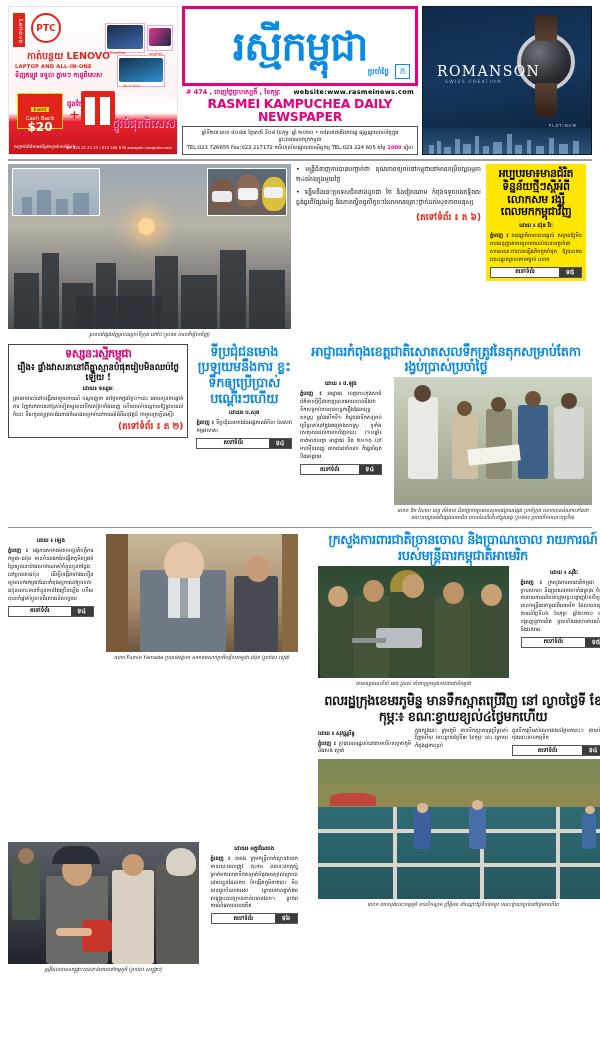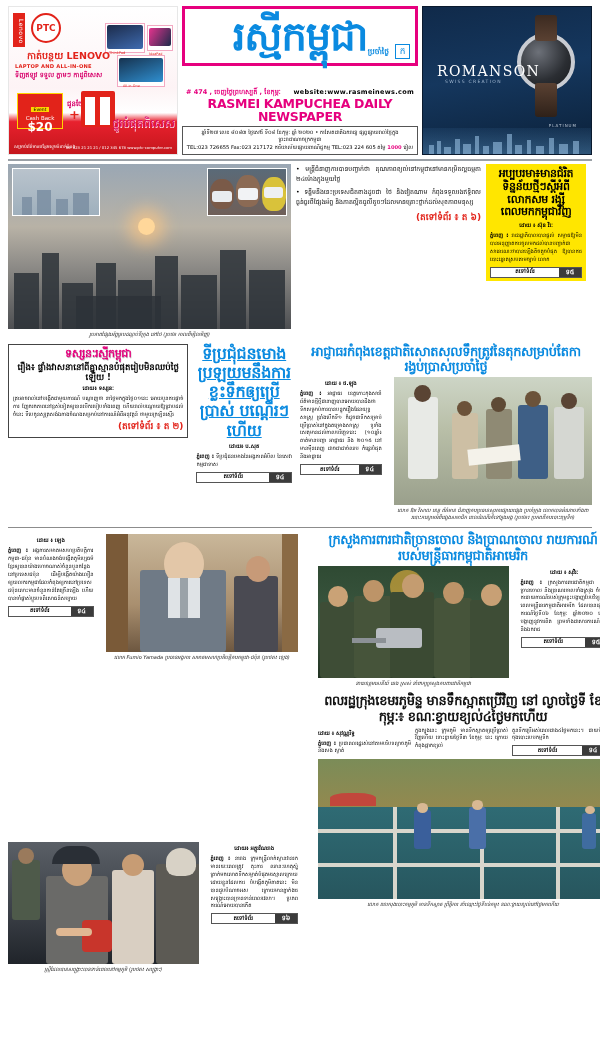--- a/index.html
+++ b/index.html
@@ -48,21 +48,21 @@
 
   
   .center-mast { flex:1; display:flex; flex-direction:column; align-items:center; }
   .logo-box { border:3px solid #e6007e; width:100%; height:92px; display:flex; align-items:center; justify-content:center;
     position:relative; background:#fff; }
   .logo-kh { color:#0a8ae0; font-size:40px; font-weight:bold; letter-spacing:-1px; line-height:1;
     font-family:"DejaVu Sans","Liberation Sans",sans-serif; }
   .logo-sub { position:absolute; right:26px; bottom:5px; color:#0a8ae0; font-size:7.5px; font-weight:bold;}
   .logo-icon { position:absolute; right:5px; bottom:4px; width:15px; height:15px; border:1.2px solid #0a8ae0;
     color:#0a8ae0; font-size:9px; display:flex; align-items:center; justify-content:center;}
-  .mast-line1 { display:flex; width:100%; justify-content:space-between; align-items:baseline; padding:2px 4px 0 4px;margin-top:20px; }
+  .mast-line1 { display:flex; width:100%; justify-content:space-between; align-items:baseline; padding:2px 4px 0 4px; }
   .mast-issue { color:#e6007e; font-size:6.5px; font-weight:bold; }
   .mast-web { color:#000; font-size:6.5px; font-weight:bold; letter-spacing:.3px;}
   .mast-eng { color:#e6007e; font-size:12.5px; font-weight:bold; letter-spacing:-0.3px; width:100%; text-align:center; line-height:1.05;}
   .mast-info { border:1px solid #555; width:100%; margin-top:2px; padding:2px 3px; font-size:5.2px; line-height:1.5; text-align:center;}
   .mast-info .hl { color:#e6007e; font-weight:bold;}
 
   
   .ad-romanson { width:170px; position:relative; overflow:hidden;
     background: linear-gradient(170deg,#102a4a 0%,#15375e 45%,#0b2038 100%); border:1px solid #0a1a2e;}
   .rm-name { position:absolute; left:14px; top:56px; color:#fff; font-size:14px; letter-spacing:1.4px; font-family:"DejaVu Serif","Liberation Serif",serif;}
@@ -124,21 +124,21 @@
       display:flex; align-items:center; justify-content:center;}
 
   
   .edbox { border:1px solid #444; padding:3px 4px 4px 4px; }
   .ed-logo { color:#e6007e; font-size:11px; font-weight:bold; text-align:center; letter-spacing:-0.4px;
     text-shadow:0.6px 0.6px 0 rgba(0,0,0,.25); line-height:1;}
   .ed-title { font-size:8.6px; font-weight:bold; text-align:center; line-height:1.2; margin-top:3px;}
 
   .sec-head-blue { color:#0a8ae0; font-size:13px; font-weight:bold; line-height:1.2; text-align:center; letter-spacing:-0.4px;}
   .sec-head-black { color:#111; font-size:14px; font-weight:bold; line-height:1.2; text-align:center; letter-spacing:-0.4px;}
-  .sec-head-sm { color:#0a8ae0; font-size:16px; font-weight:bold; line-height:1.2; text-align:center; letter-spacing:-0.3px;text-decoration:underline;}
+  .sec-head-sm { color:#0a8ae0; font-size:13px; font-weight:bold; line-height:1.2; text-align:center; letter-spacing:-0.3px;}
 
   .hrule { height:1px; background:#8c8c8c; margin:4px 0; }
   .vrule { width:1px; background:#bcbcbc; }
 
   .ph-field{background:linear-gradient(180deg,#cdd5c6 0%,#b9bfa8 40%,#9aa08c 100%);}
   .ph-press{background:linear-gradient(180deg,#2f4a33 0%,#3b5740 50%,#223322 100%);}
   .ph-int{background:linear-gradient(180deg,#c9b79a 0%,#a98f6f 60%,#6d5740 100%);}
   .ph-rescue{background:linear-gradient(180deg,#5a5f66 0%,#3c4148 55%,#20242a 100%);}
   .ph-pond{background:linear-gradient(180deg,#7e8f5f 0%,#8f9a6b 25%,#5f7f86 45%,#3f6f7a 100%);}
 

